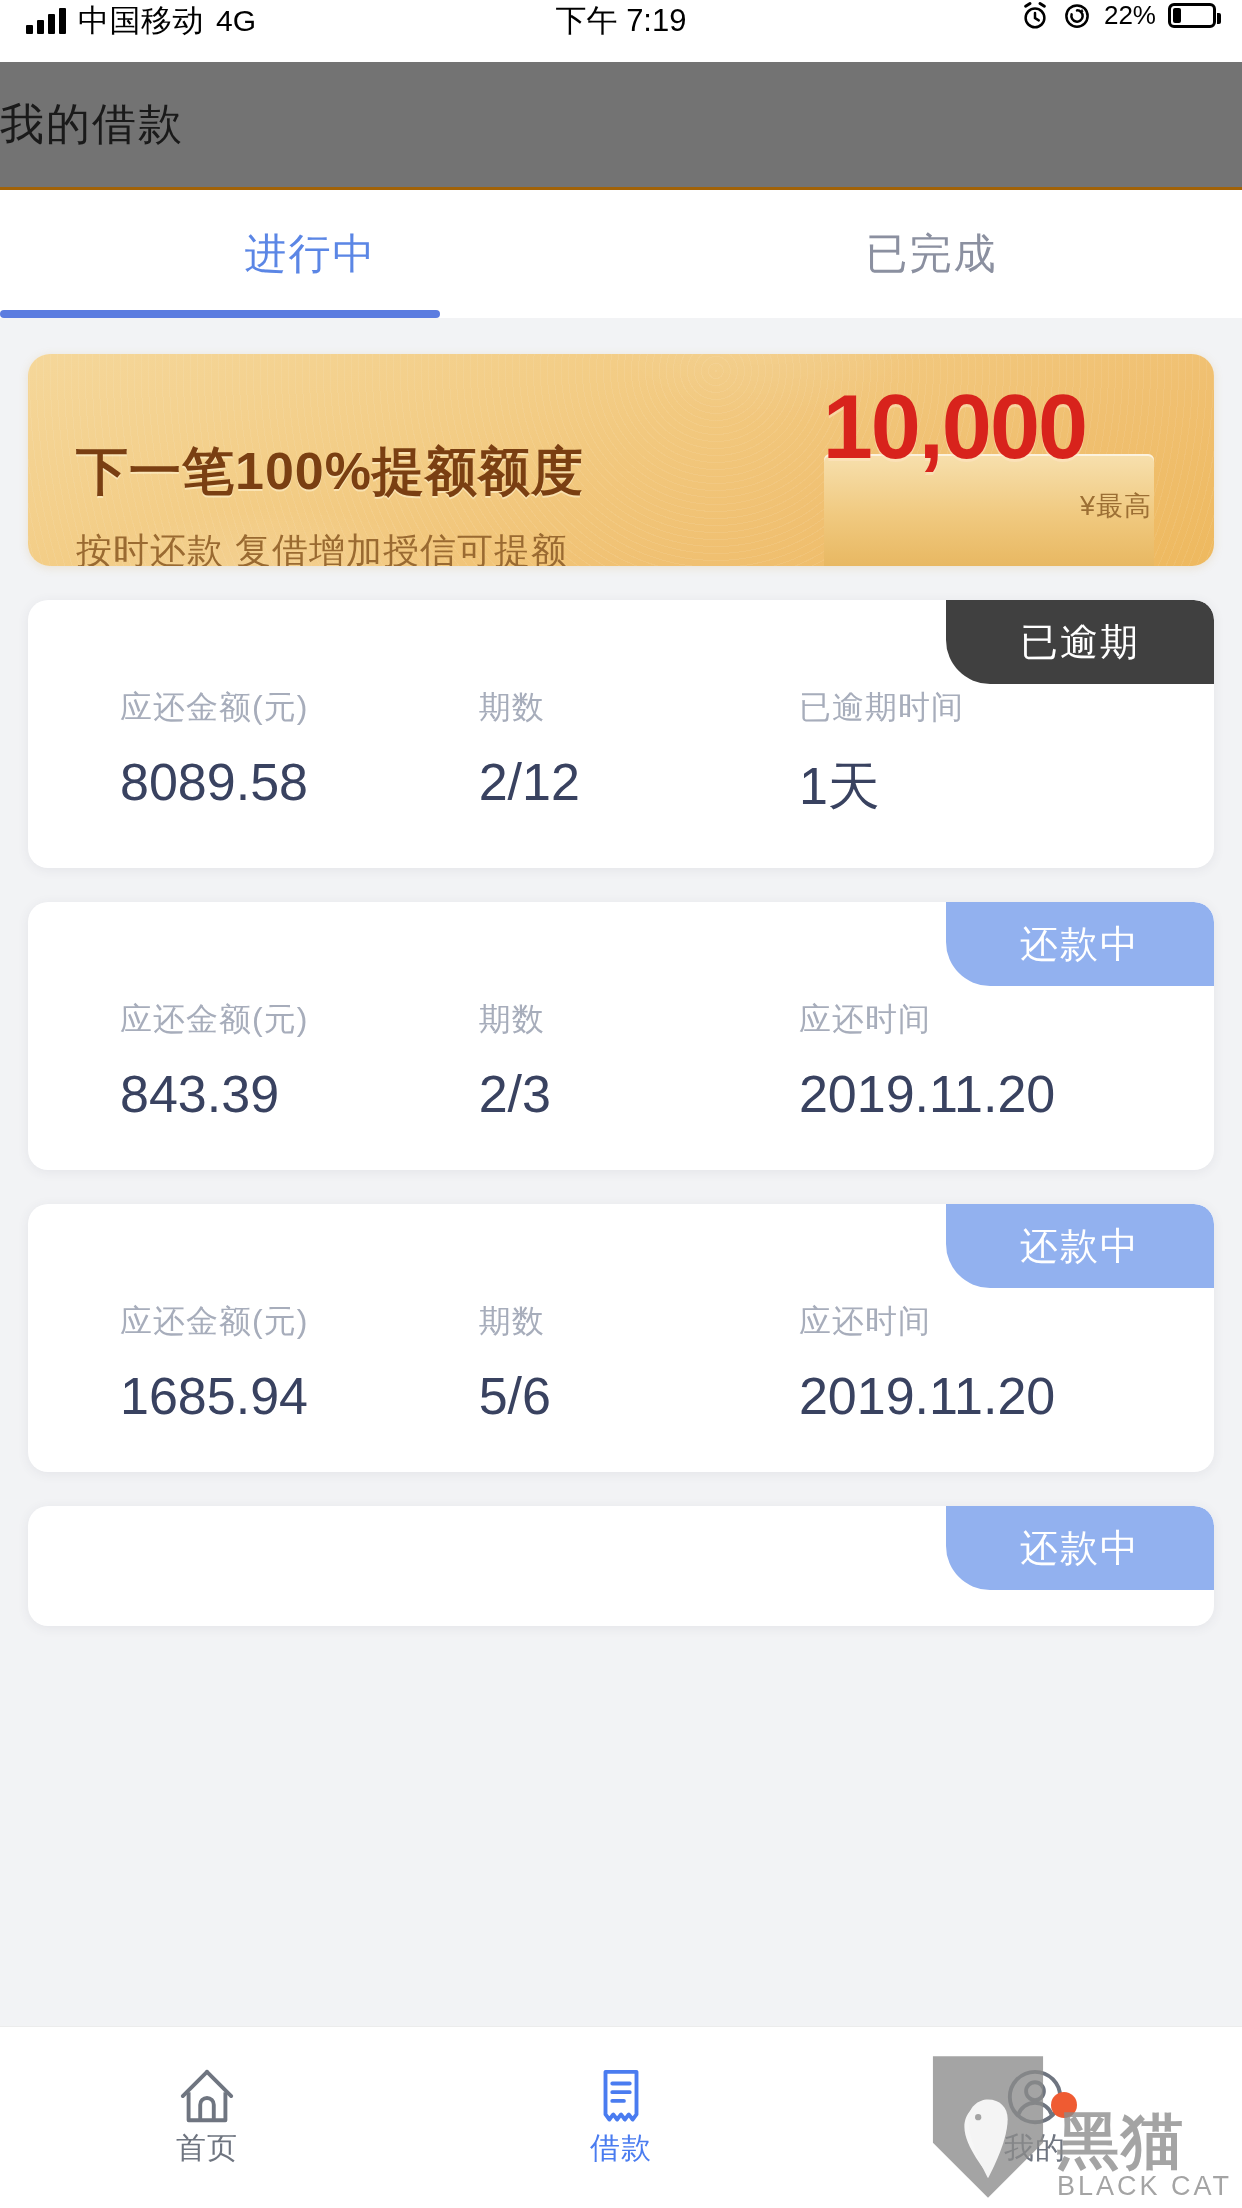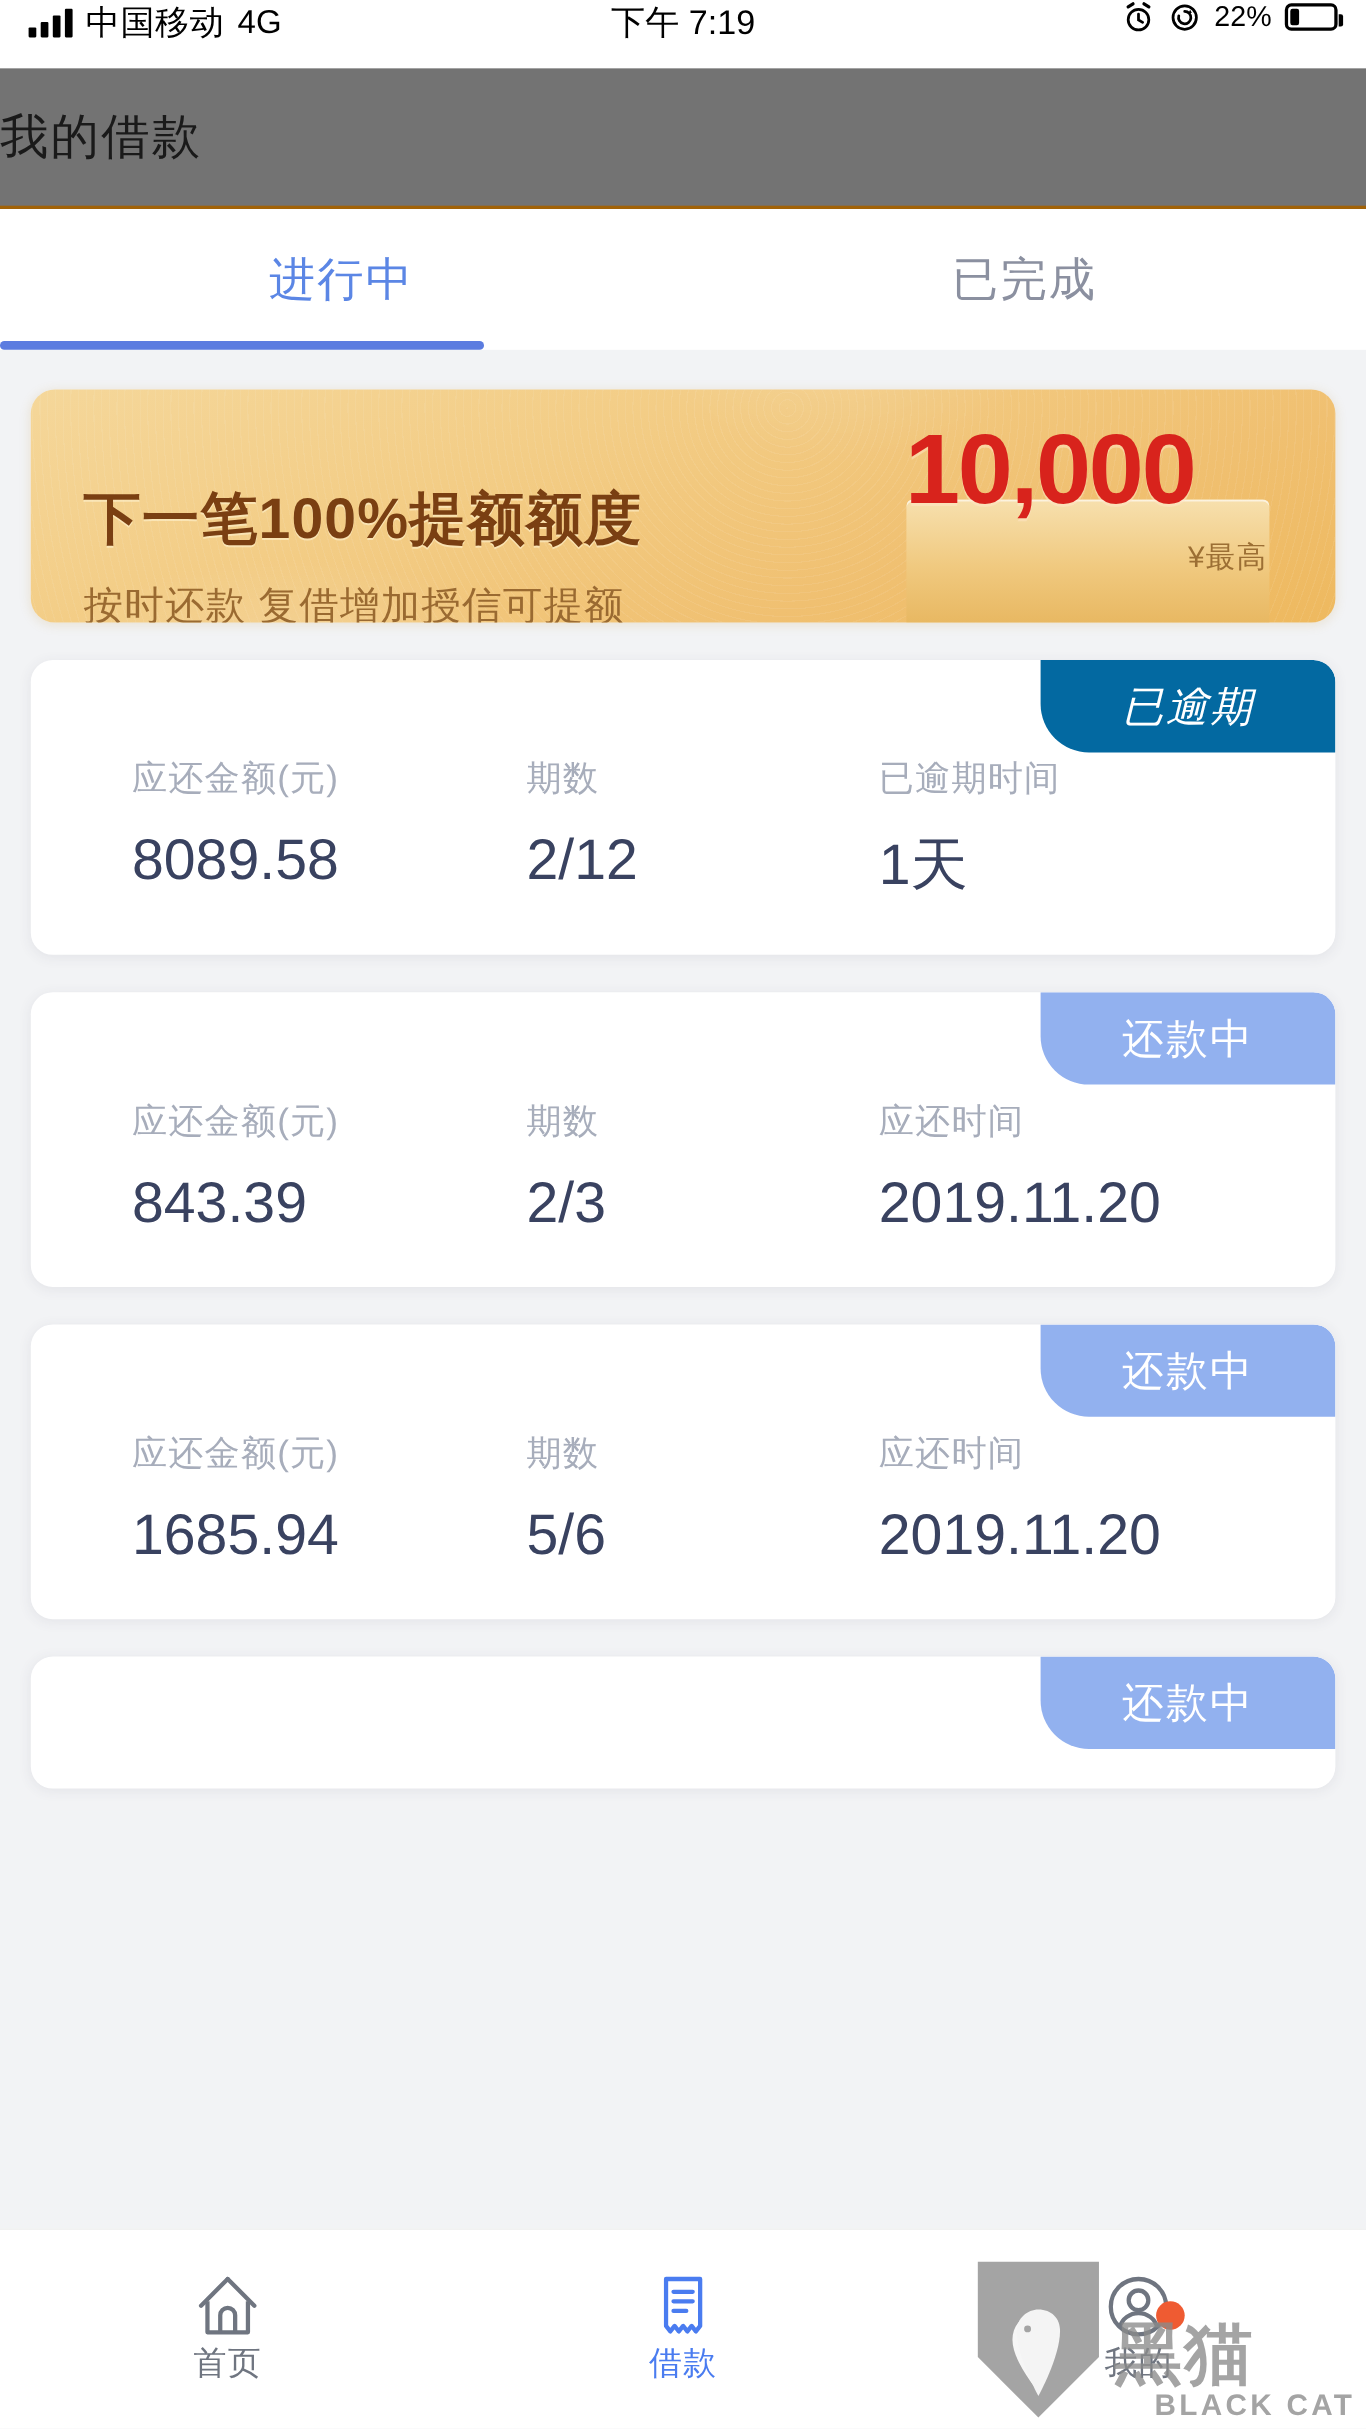--- a/index.html
+++ b/index.html
@@ -118,21 +118,21 @@
     box-shadow:0 2px 12px rgba(60,70,90,.08);
     overflow:hidden;
   }
   .badge{
     position:absolute; top:0; right:0;
     width:268px; height:84px;
     display:flex; align-items:center; justify-content:center;
     color:#ffffff; font-size:38px; letter-spacing:2px;
     border-radius:0 20px 0 44px;
   }
-  .badge.overdue{ background:#0369a1;font-style:italic; }
+  .badge.overdue{ background:#404040; }
   .badge.repaying{ background:#92b1ef; }
   .card-body{
     position:absolute; left:0; right:0; bottom:46px;
     display:flex;
   }
   .col{ flex:1; padding-left:0; }
   .col.c1{ flex:0 0 38%; padding-left:92px; }
   .col.c2{ flex:0 0 27%; }
   .col.c3{ flex:1; }
   .col-label{ font-size:32px; color:#a7adbb; letter-spacing:1px; }
@@ -160,21 +160,21 @@
 
   
   .watermark{
     position:absolute; right:10px; bottom:6px;
     display:flex; align-items:flex-end; gap:10px;
     opacity:.78; pointer-events:none;
   }
   .wm-shield{ width:118px; height:150px; }
   .wm-text{ display:flex; flex-direction:column; align-items:flex-start; }
   .wm-cn{ font-size:62px; font-weight:bold; color:#8b8b8b; letter-spacing:2px; line-height:.95;font-family:Liberation Serif, serif; }
-  .wm-en{ font-size:27px; font-weight:bold; color:#8b8b8b; letter-spacing:3px;margin-left:37px; }
+  .wm-en{ font-size:27px; font-weight:normal; color:#8b8b8b; letter-spacing:3px; }
 </style>
 </head>
 <body>
 
 <div class="statusbar">
   <div class="sb-left">
     <span class="signal">
         <i></i>
         <i></i>
         <i></i>

